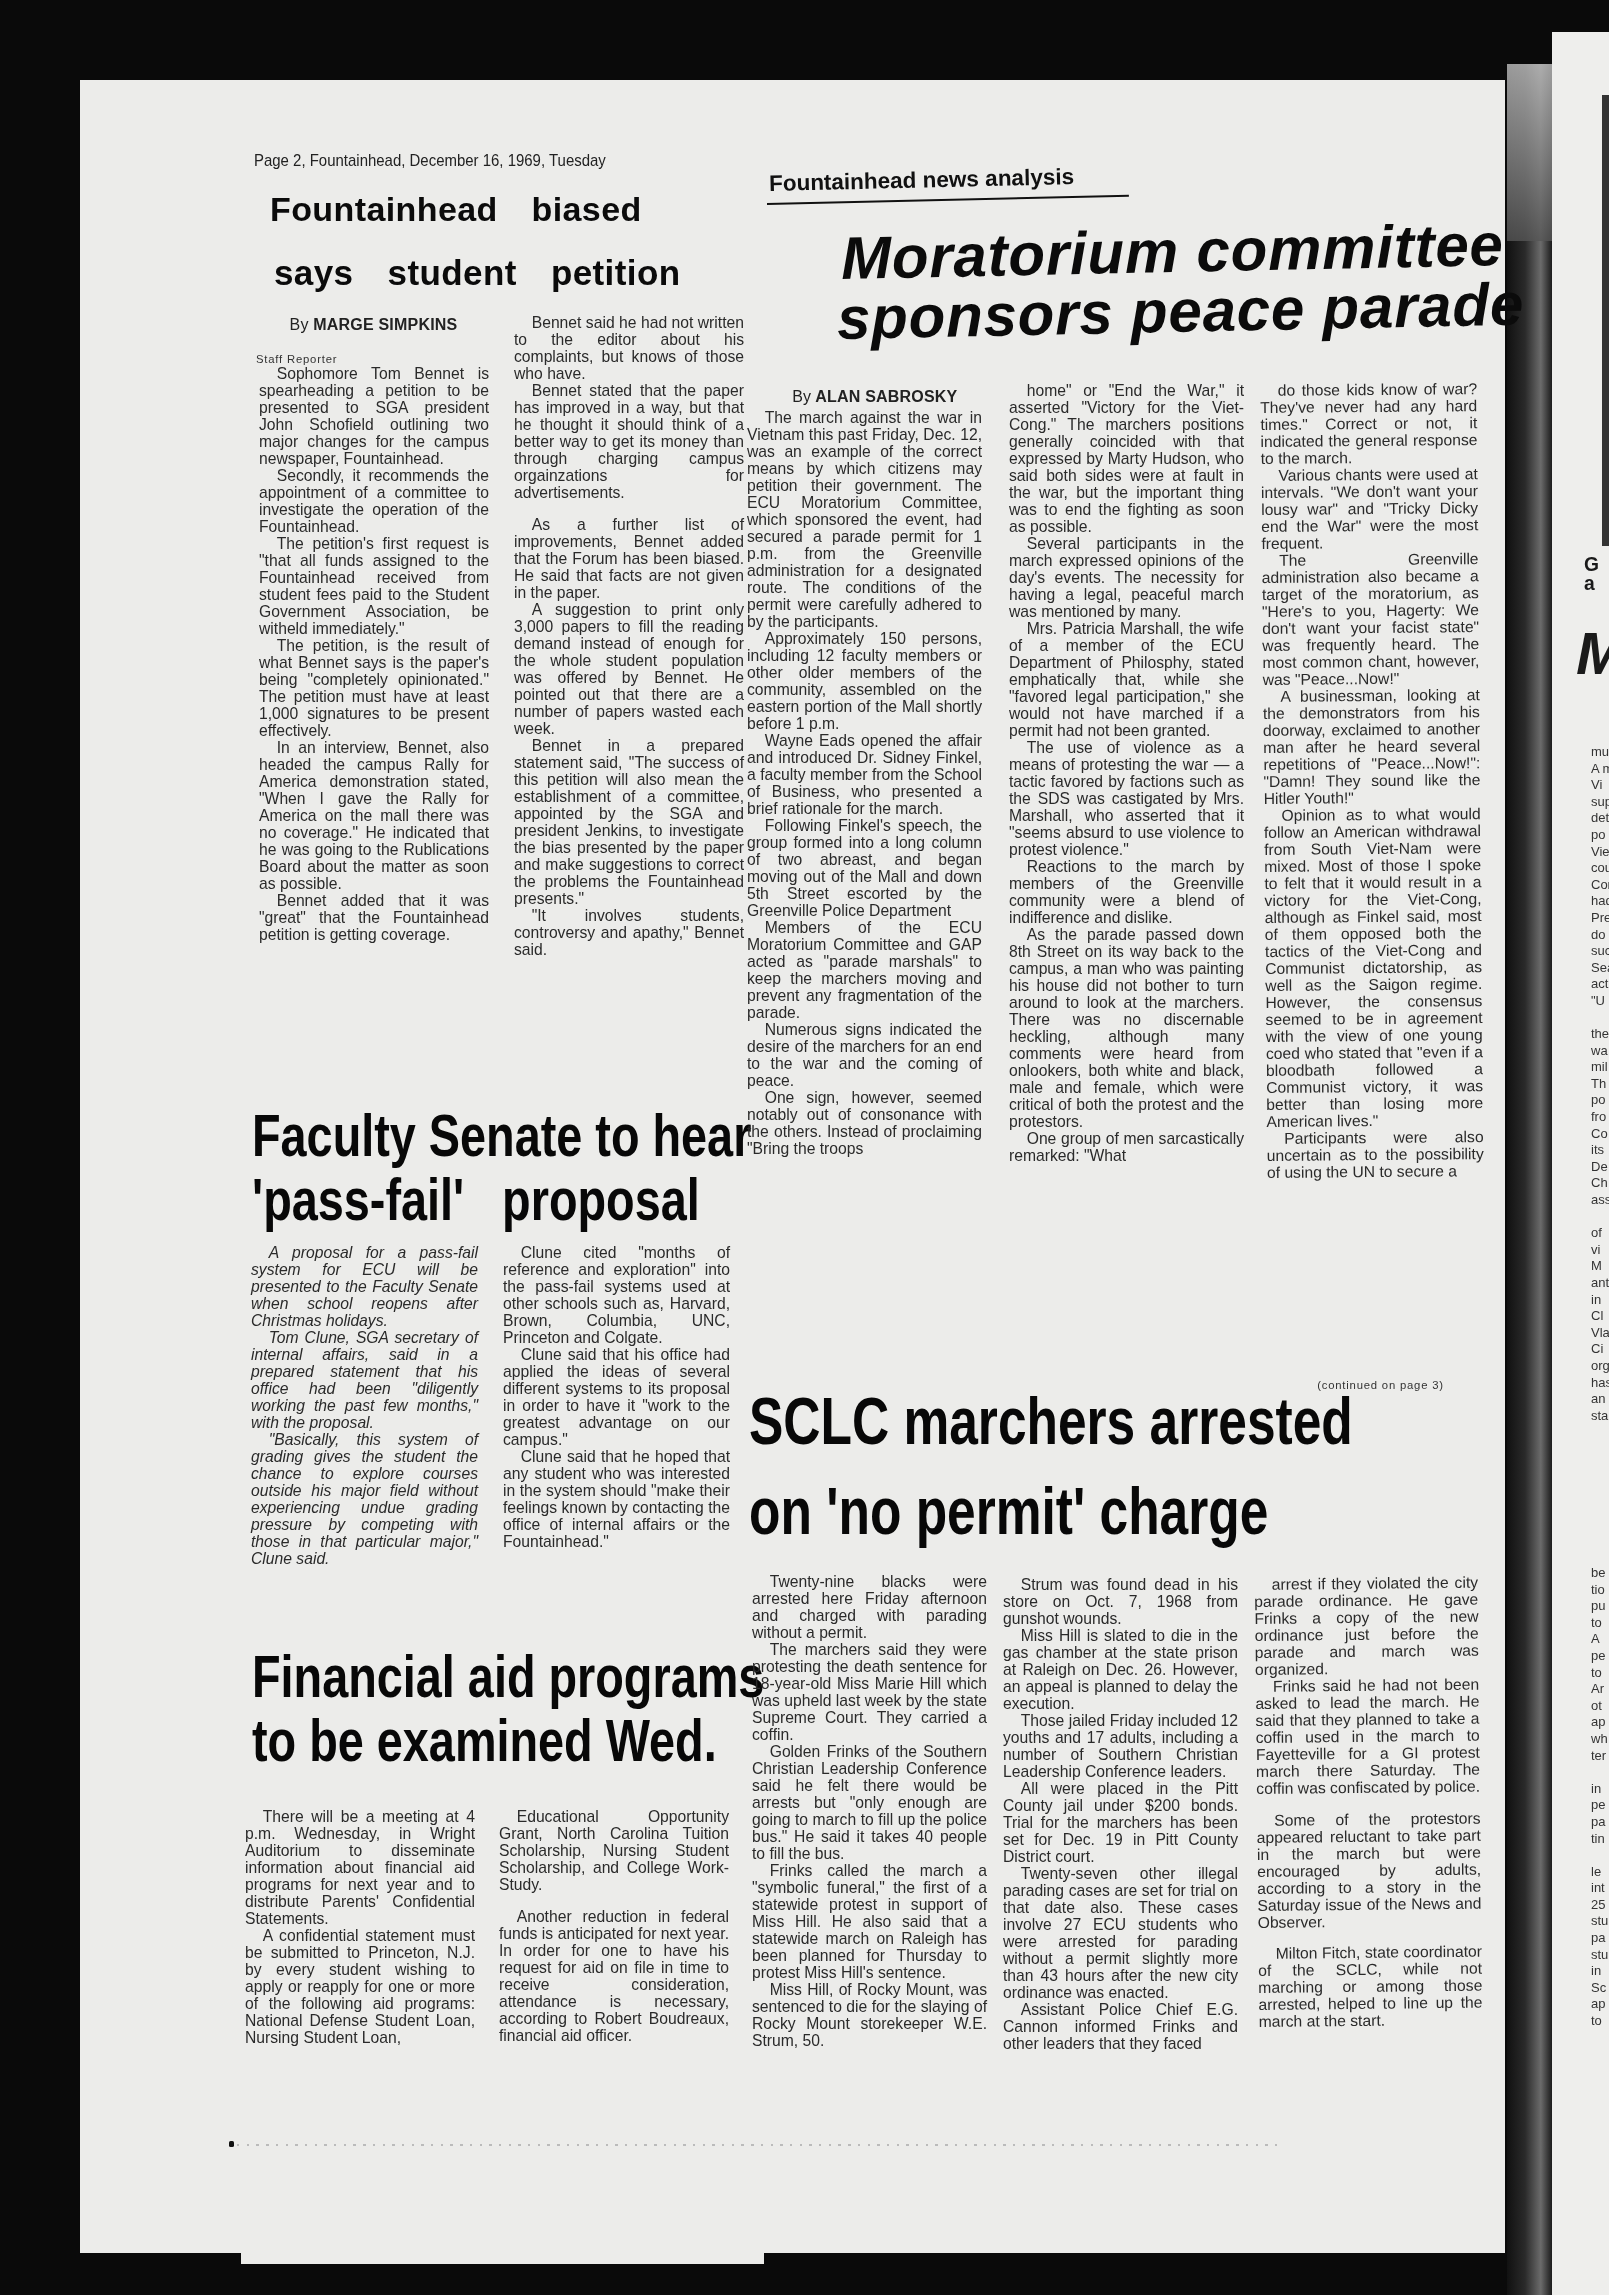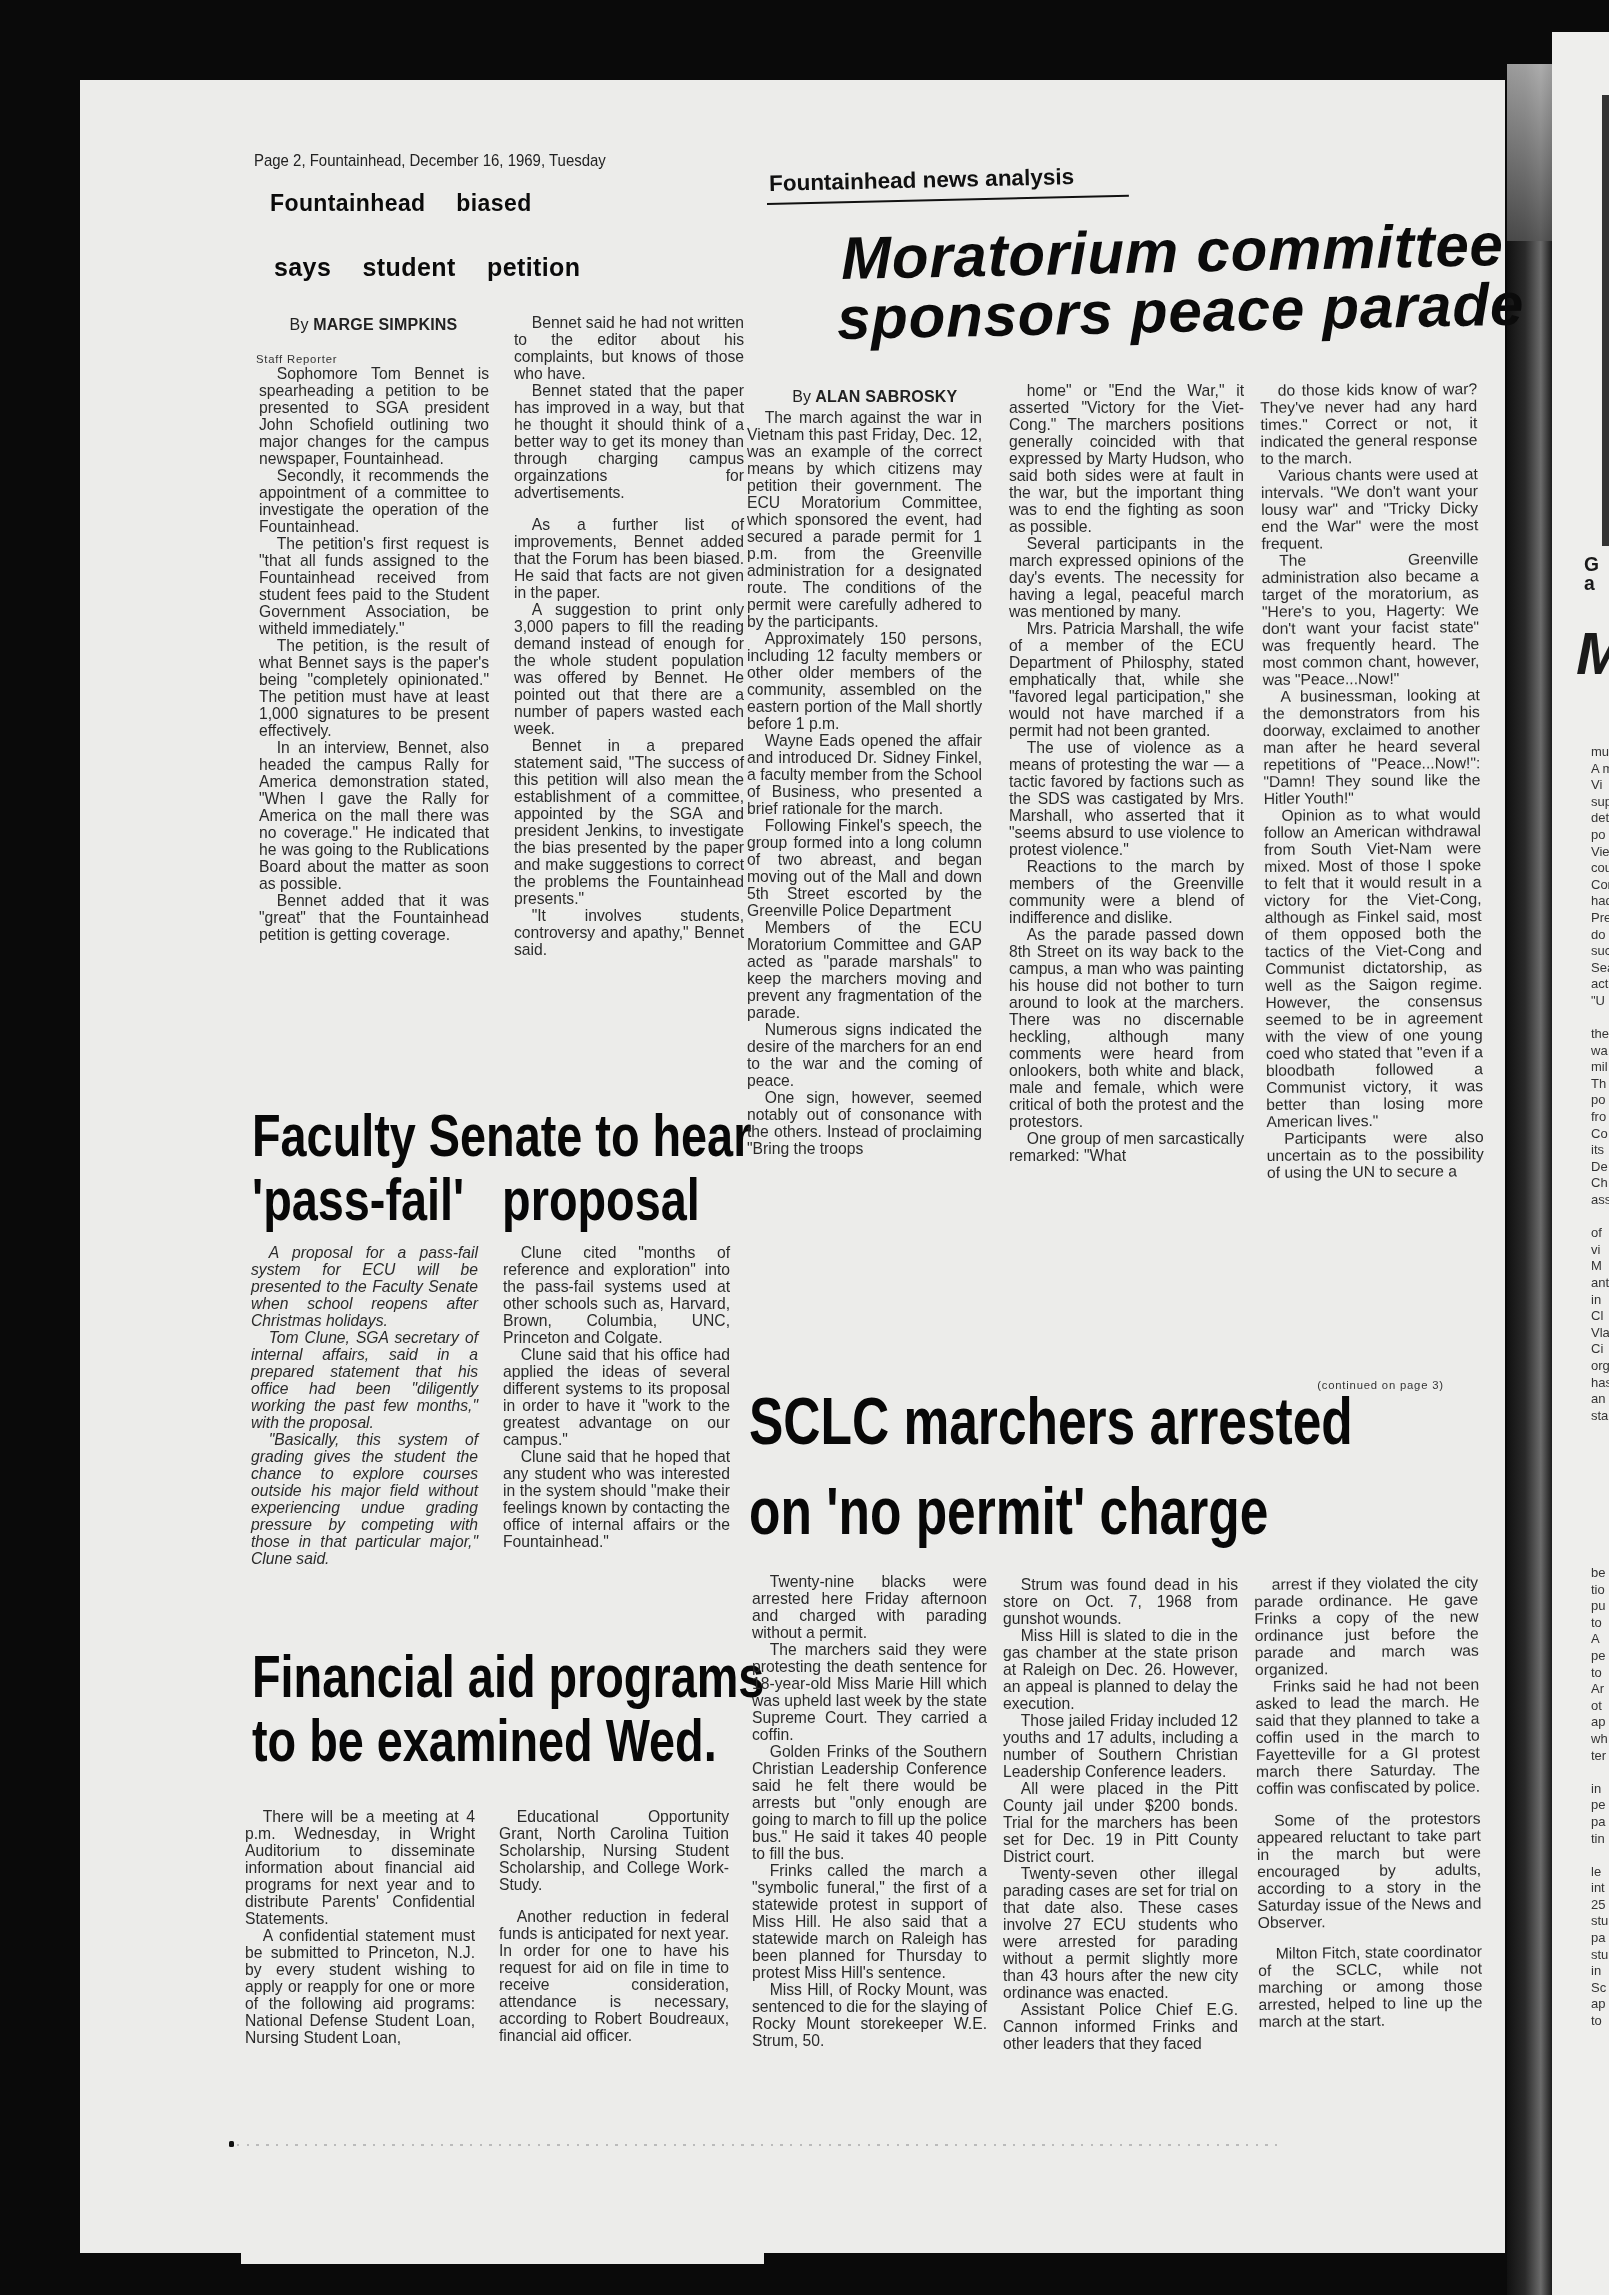--- a/index.html
+++ b/index.html
@@ -34,22 +34,22 @@
   .next-page .frag {
     position: absolute; left: 39px; font-size: 13px; line-height: 16.6px; color: #333; white-space: pre;
   }
   .next-page .frag-head { position: absolute; left: 32px; top: 523px; font-weight: bold; font-size: 19.3px; line-height: 19.3px; }
   .next-page .frag-big { position: absolute; left: 24px; top: 592px; font-weight: bold; font-style: italic; font-size: 60px; line-height: 60px; }
 
   .abs { position: absolute; }
   .folio { left: 254px; top: 151px; font-family: "Liberation Sans Narrow", "Liberation Sans", sans-serif; font-size: 17px; transform: scaleX(.88); transform-origin: left; color: #222; }
 
   .head-bold { font-weight: bold; color: #0b0b0b; letter-spacing: 0.4px; }
-  .h1a { left: 270px; top: 190px; font-size: 23px; word-spacing: 24px; }
-  .h1b { left: 274px; top: 253px; font-size: 25px; word-spacing: 24px; }
+  .h1a { left: 270px; top: 190px; font-size: 34px; word-spacing: 24px; }
+  .h1b { left: 274px; top: 253px; font-size: 35px; word-spacing: 24px; }
 
   .kicker { left: 769px; top: 171px; font-size: 22.5px; font-weight: bold; transform: rotate(-1.3deg); transform-origin: left; color: #111; }
   .kicker-rule { left: 767px; top: 203px; width: 362px; height: 2.4px; background: #111; transform: rotate(-1.3deg); transform-origin: left; }
   .h2 { font-weight: bold; font-style: italic; font-size: 60px; line-height: 64px; color: #0b0b0b; transform: rotate(-1.2deg); transform-origin: left; letter-spacing: 0.8px; }
   .h2a { left: 841px; top: 227px; }
   .h2b { left: 837px; top: 287px; }
 
   .condensed { font-weight: bold; color: #080808; transform: scaleX(.78); transform-origin: left; white-space: nowrap; }
   .h3a { left: 252px; top: 1101px; font-size: 60px; }
   .h3b { left: 252px; top: 1165px; font-size: 60px; word-spacing: 32px; }

